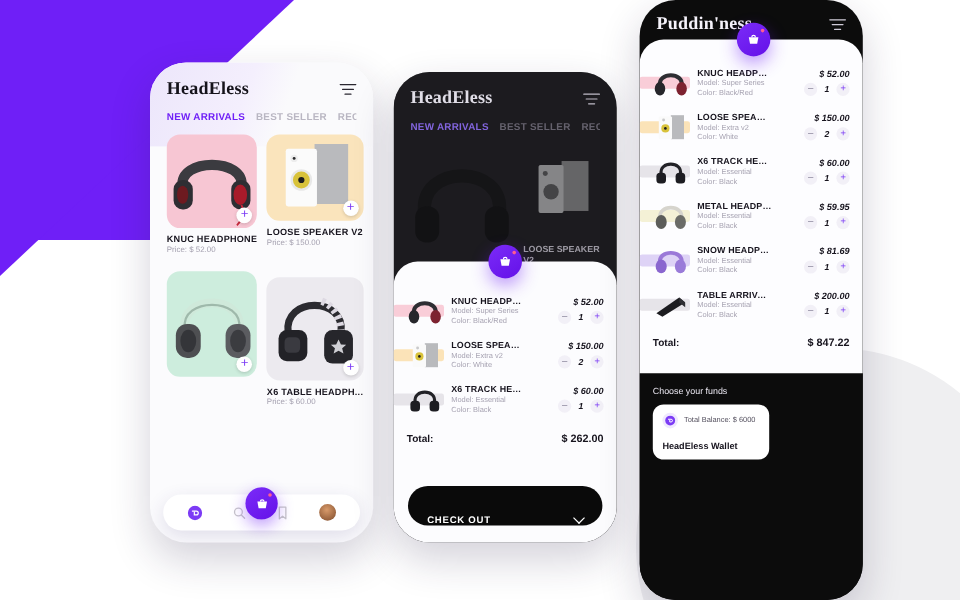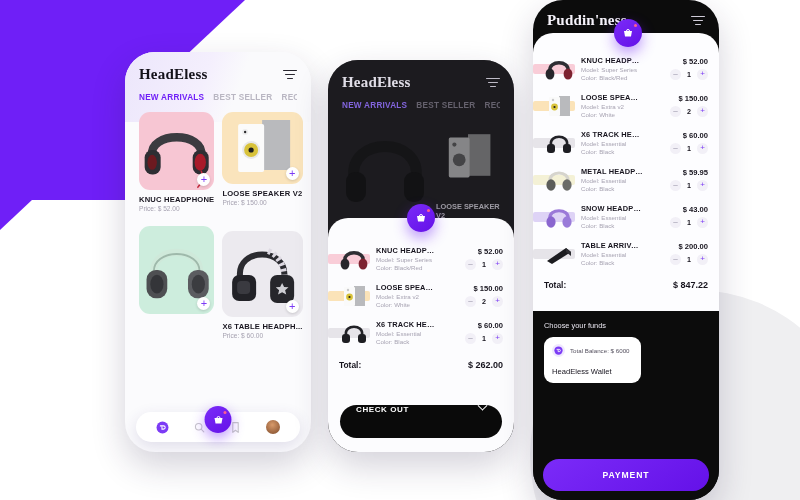--- a/index.html
+++ b/index.html
@@ -113,36 +113,36 @@
   .cart-list { padding:22px 11px 0 11px; }
   .crow { display:flex; align-items:center; gap:7px; padding:5px 0; position:relative; }
   .cthumb { position:relative; width:30px; height:27px; flex:0 0 30px; }
   .cband { position:absolute; left:-11px; top:50%; transform:translateY(-50%);
            width:42px; height:10px; border-radius:2px; z-index:0; }
   .cthumb .art { position:relative; z-index:1; }
   .cinfo { flex:1; min-width:0; }
   .cname { font-size:7.4px; font-weight:700; color:#17141e; letter-spacing:.15px;
            white-space:nowrap; overflow:hidden; text-overflow:ellipsis; }
   .cmeta { font-size:6.2px; color:#a7a3b2; margin-top:1.2px; }
-  .cright { text-align:right; flex:0 0 auto; width:58px; }
+  .cright { text-align:right; flex:0 0 auto; width:58px;font-style:italic; }
   .cprice{ font-size:7.6px; font-weight:700; color:#17141e; }
   .qty { display:flex; align-items:center; justify-content:flex-end; gap:5px; margin-top:3px; }
   .qbtn { width:11px; height:11px; border-radius:50%; background:#f2f0f7;
           color:#8f8ba0; font-size:8px; line-height:10.5px; text-align:center; }
   .qbtn.plus-btn { color:#7c3bf5; }
   .qnum { font-size:7.2px; font-weight:700; color:#17141e; min-width:6px; text-align:center; }
 
   .total-row { display:flex; justify-content:space-between; align-items:center;
                padding:9px 11px 0 11px; }
   .total-lbl { font-size:8.4px; font-weight:700; color:#17141e; }
   .total-val { font-size:9px; font-weight:700; color:#17141e; }
 
   #p2-checkout {
     position:absolute; left:12px; right:12px; bottom:14px; height:33px;
-    background:#0a0a0a; border-radius:17px; display:flex; align-items:flex-start;
+    background:#0a0a0a; border-radius:17px; display:flex; align-items:flex-end;
     justify-content:space-between; padding:0 16px; z-index:6;
   }
   #p2-checkout .co-label { color:#fff; font-size:8px; font-weight:700; letter-spacing:.6px; }
   .chev { width:7px; height:7px; border-right:1.4px solid #fff; border-bottom:1.4px solid #fff;
           transform:rotate(45deg) translate(-2px,-2px); }
 
   
   #phone3 { left:533px; top:0px; width:186px; height:500px; background:#0c0c0c; }
   #p3-head { position:relative; padding:12px 14px 0 14px; }
   #p3-head .logo-serif { color:#f6f3fb; }
@@ -156,21 +156,21 @@
   #p3-fundsarea { position:absolute; left:0; right:0; top:311px; bottom:0;
                   background:#0c0c0c; z-index:3; padding:10px 11px 0 11px; }
   .funds-title { font-size:7.4px; color:#e9e6f0; font-weight:400; }
   .funds-row { display:flex; gap:7px; margin-top:7px; }
   .fund-card { flex:0 0 auto; width:97px; height:46px; border-radius:9px;
                background:#fff; padding:7px 8px; display:flex; flex-direction:column;
                justify-content:space-between; }
   .fund-card.dim { background:#e9e7ec; width:97px; }
   .fund-top { display:flex; align-items:center; gap:5px; }
   .fund-bal { font-size:6.2px; color:#55515f; white-space:nowrap; }
-  .fund-name{ font-size:7.6px; font-weight:400; color:#17141e; white-space:nowrap; }
+  .fund-name{ font-size:7.6px; font-weight:700; color:#17141e; white-space:nowrap; }
   .wallet-ic { width:13px; height:13px; border-radius:50%;
                background:#efe8fe; display:flex; align-items:center; justify-content:center; }
   .mc-ic { width:14px; height:10px; position:relative; }
   .mc-ic span { position:absolute; top:0; width:10px; height:10px; border-radius:50%; }
   .mc-ic .mc-a { left:0; background:#eb001b; }
   .mc-ic .mc-b { left:4px; background:#f79e1b; mix-blend-mode:multiply; }
 
   #p3-ship {
     margin-top:9px; background:#fff; border-radius:9px; padding:8px 9px;
     position:relative;
@@ -572,21 +572,21 @@
             <ellipse cx="7" cy="19" rx="4.6" ry="5.8" fill="#8a66cf"></ellipse>
             <ellipse cx="23" cy="19" rx="4.6" ry="5.8" fill="#9a7bd9"></ellipse>
           </svg>
         </div>
         <div class="cinfo">
           <div class="cname">SNOW HEADPH...</div>
           <div class="cmeta">Model: Essential</div>
           <div class="cmeta">Color: Black</div>
         </div>
         <div class="cright">
-          <div class="cprice">$ 43.00</div>
+          <div class="cprice">$ 81.69</div>
           <div class="qty">
             <div class="qbtn">–</div>
             <div class="qnum">1</div>
             <div class="qbtn plus-btn">+</div>
           </div>
         </div>
       </div>
 
       <div class="crow">
         <div class="cthumb">
@@ -638,16 +638,13 @@
             </svg>
           </div>
           <div class="fund-bal">Total Balance: $ 6000</div>
         </div>
         <div class="fund-name">HeadEless Wallet</div>
       </div>
     </div>
 
   </div>
 
-  <div id="p3-payment">
-    <span class="pay-label">PAYMENT</span>
-  </div>
 </div>
 
 </body></html>

